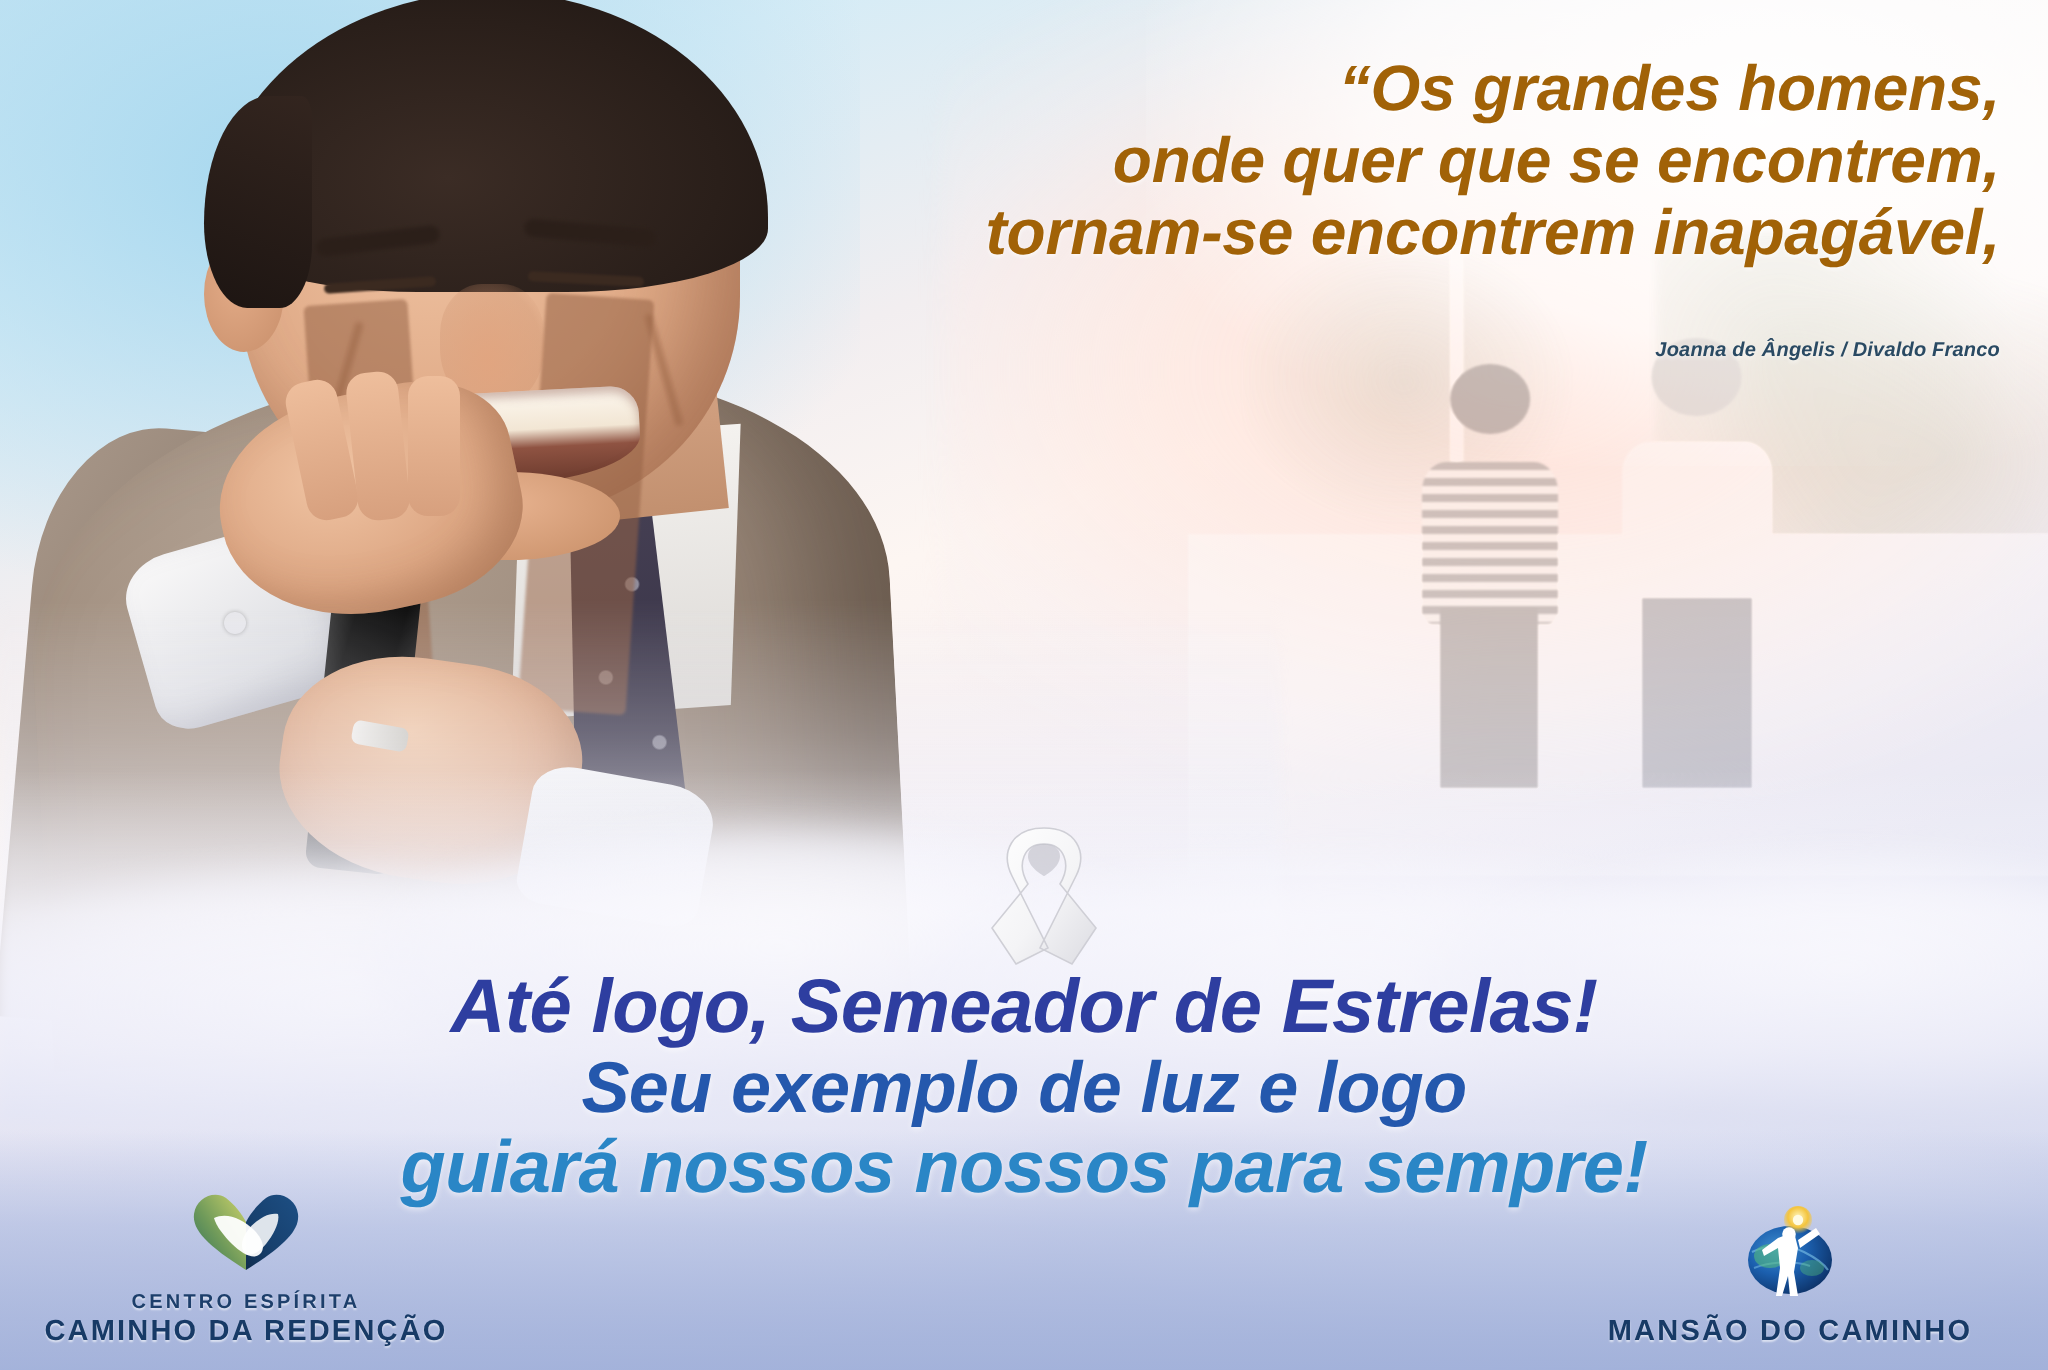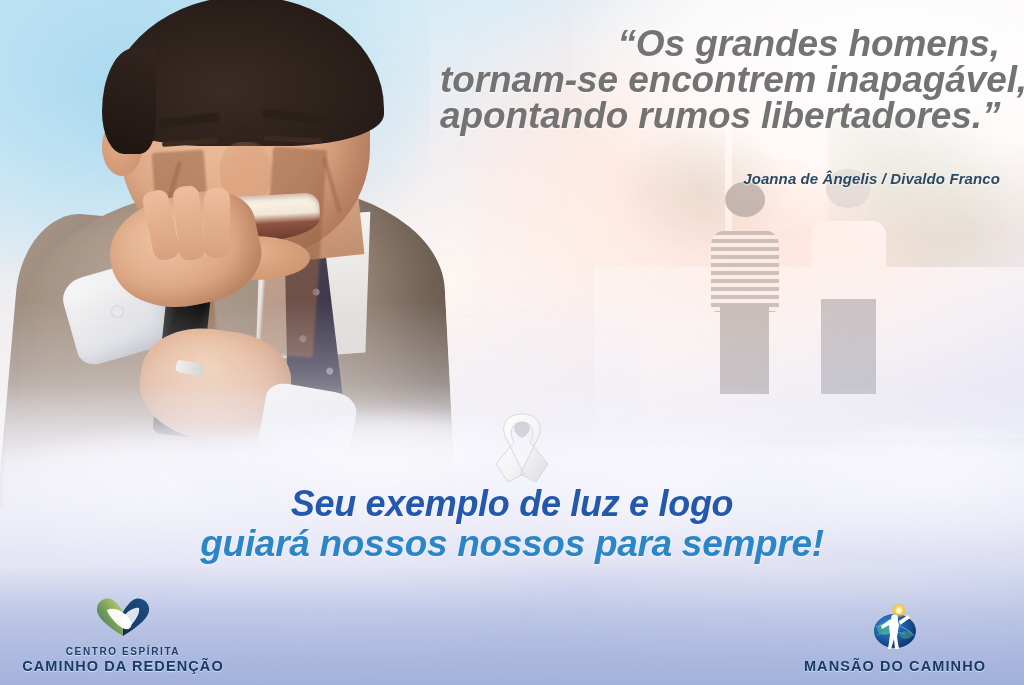--- a/index.html
+++ b/index.html
@@ -313,33 +313,33 @@
     background:linear-gradient(180deg,
       rgba(180,192,226,0) 0%,
       rgba(170,184,222,.55) 40%,
       rgba(158,174,216,.80) 100%);
   }
 
   
   .quote{
     position:absolute;right:24px;top:26px;width:560px;
     text-align:right;
-    color:#737373;
+    color:#a16207;
     font-style:italic;font-weight:bold;
-    font-size:37px;line-height:36px;
+    font-size:32px;line-height:36px;
     letter-spacing:-.1px;
     text-shadow:0 1px 2px rgba(255,255,255,.72);
   }
   .quote .ln{display:block;white-space:nowrap;}
   .attrib{
     position:absolute;right:24px;top:170px;width:560px;
     text-align:right;
     color:#2a4a63;
     font-style:italic;font-weight:bold;
-    font-size:15px;letter-spacing:.1px;
+    font-size:10px;letter-spacing:.1px;
     text-shadow:0 1px 2px rgba(255,255,255,.7);
   }
 
   
   .ribbon{position:absolute;left:484px;top:408px;width:76px;height:80px;}
 
   
   .headline{
     position:absolute;left:0;right:0;top:484px;
     text-align:center;
@@ -435,40 +435,41 @@
     <div class="cloud c3"></div>
     <div class="cloud c4"></div>
     <div class="cloud c5"></div>
     <div class="cloud c6"></div>
     <div class="cloud-wash"></div>
     <div class="bottom-blue"></div>
   </div>
 
   <div class="quote">
     <span class="ln">“Os grandes homens,</span>
+    <span class="ln">onde quer que se encontrem,</span>
     <span class="ln">tornam-se encontrem inapagável,</span>
-    <span class="ln">apontando rumos libertadores.”</span>
   </div>
   <div class="attrib">Joanna de Ângelis / Divaldo Franco</div>
 
   <div class="ribbon">
     <svg viewBox="0 0 76 80" width="76" height="80" aria-hidden="true">
       <defs>
         <linearGradient id="rbG" x1="0" y1="0" x2="1" y2="1">
           <stop offset="0%" stop-color="#ffffff"></stop>
           <stop offset="55%" stop-color="#f4f4f6"></stop>
           <stop offset="100%" stop-color="#dcdce2"></stop>
         </linearGradient>
       </defs>
       <path d="M38 6 C22 6 16 18 22 30 L40 66 L24 74 L12 56 L30 34 C24 24 28 14 38 14 C48 14 52 24 46 34 L64 56 L52 74 L36 66 L54 30 C60 18 54 6 38 6 Z" fill="url(#rbG)" stroke="#cfcfd6" stroke-width="0.8"></path>
       <path d="M30 20 C30 12 46 12 46 20 C46 26 38 30 38 30 C38 30 30 26 30 20 Z" fill="#b9b9c2" opacity=".55"></path>
     </svg>
   </div>
 
   <div class="headline">
+    <span class="hl hl1">Até logo, Semeador de Estrelas!</span>
     <span class="hl hl2">Seu exemplo de luz e logo</span>
     <span class="hl hl3">guiará nossos nossos para sempre!</span>
   </div>
 
   <div class="logo logo-left">
     <span class="logo-mark">
       <svg viewBox="0 0 58 44" width="58" height="44" aria-hidden="true">
         <defs>
           <linearGradient id="hlG" x1="0" y1="1" x2="1" y2="0">
             <stop offset="0%" stop-color="#2c6e5c"></stop>

